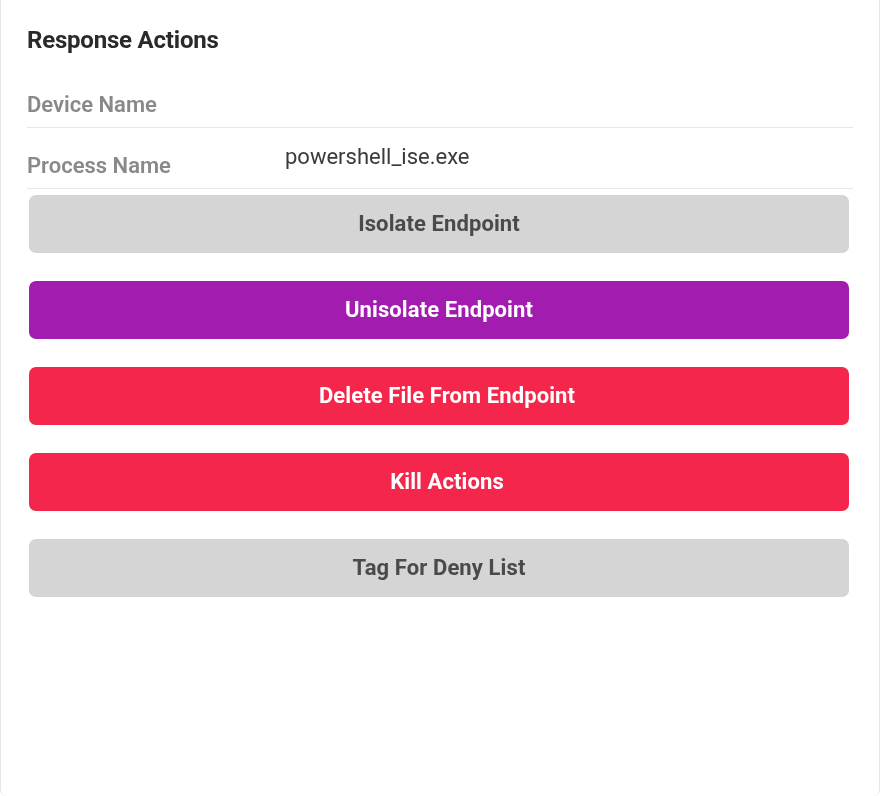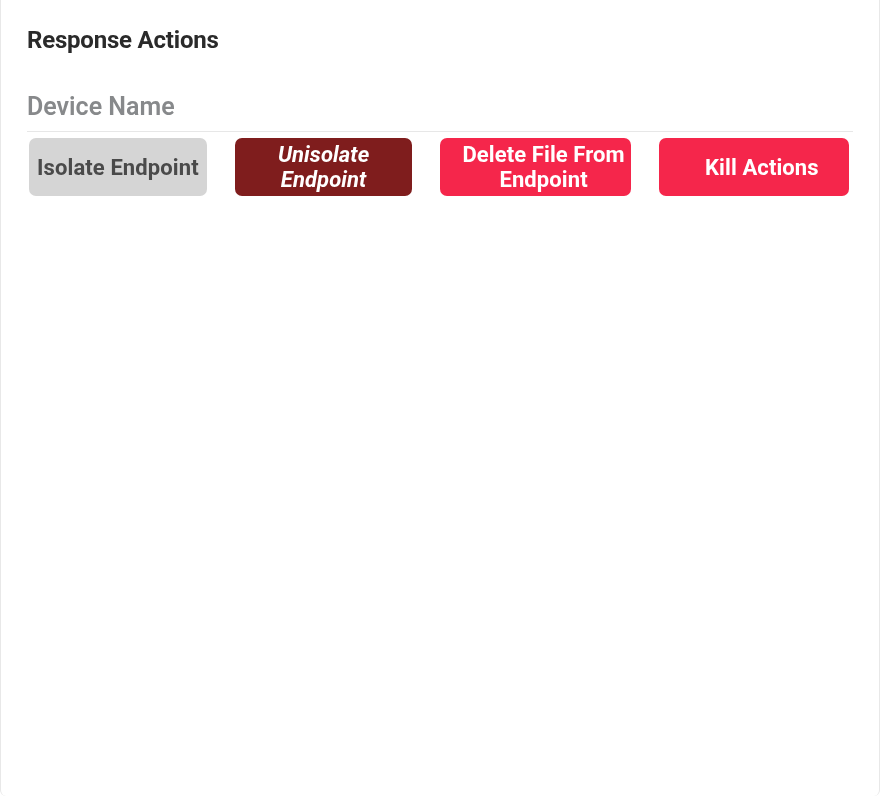--- a/index.html
+++ b/index.html
@@ -30,21 +30,21 @@
       color: #2a2a2a;
       margin-bottom: 28px;
       letter-spacing: -0.2px;
     }
 
     .info-row {
       display: flex;
       align-items: flex-end;
       padding: 8px 0 10px 0;
       border-bottom: 1px solid #e7e7e7;
-      font-size: 25px;
+      font-size: 22px;
     }
 
     .info-row:last-of-type {
       margin-bottom: 22px;
     }
 
     .info-label {
       flex: 0 0 258px;
       color: #87898b;
       font-weight: 600;
@@ -54,21 +54,21 @@
     .info-value {
       flex: 1;
       color: #3a3a3a;
       line-height: 1.9;
       word-break: break-all;
       padding-right: 10px;
     }
 
     .actions {
       display: flex;
-      flex-direction: row;
+      flex-direction: column;
       gap: 28px;
       padding: 6px 4px 0 2px;
     }
 
     .btn {
       display: block;
       width: 100%;
       border: none;
       outline: none;
       border-radius: 7px;
@@ -79,50 +79,54 @@
       letter-spacing: 0.1px;
       font-family: inherit;
     }
 
     .btn-muted {
       background: #d5d5d5;
       color: #4a4a4a;
     }
 
     .btn-green {
-      background: #7f1d1d;
+      background: #a21caf;
       color: #ffffff;
-      font-style: italic;
     }
 
     .btn-red {
       background: #f5264b;
       color: #ffffff;
       padding-left: 16px;
     }
   </style>
 </head>
 <body>
 
 <div class="panel">
 
   <h2 class="panel-title">Response Actions</h2>
 
   <div class="info-row">
     <div class="info-label">Device Name</div>
   </div>
 
+  <div class="info-row">
+    <div class="info-label">Process Name</div>
+    <div class="info-value">powershell_ise.exe</div>
+  </div>
 
   <div class="actions">
 
     <button class="btn btn-muted">Isolate Endpoint</button>
 
     <button class="btn btn-green">Unisolate Endpoint</button>
 
     <button class="btn btn-red">Delete File From Endpoint</button>
 
     <button class="btn btn-red">Kill Actions</button>
 
+    <button class="btn btn-muted">Tag For Deny List</button>
 
 
   </div>
 
 </div>
 
 </body></html>

